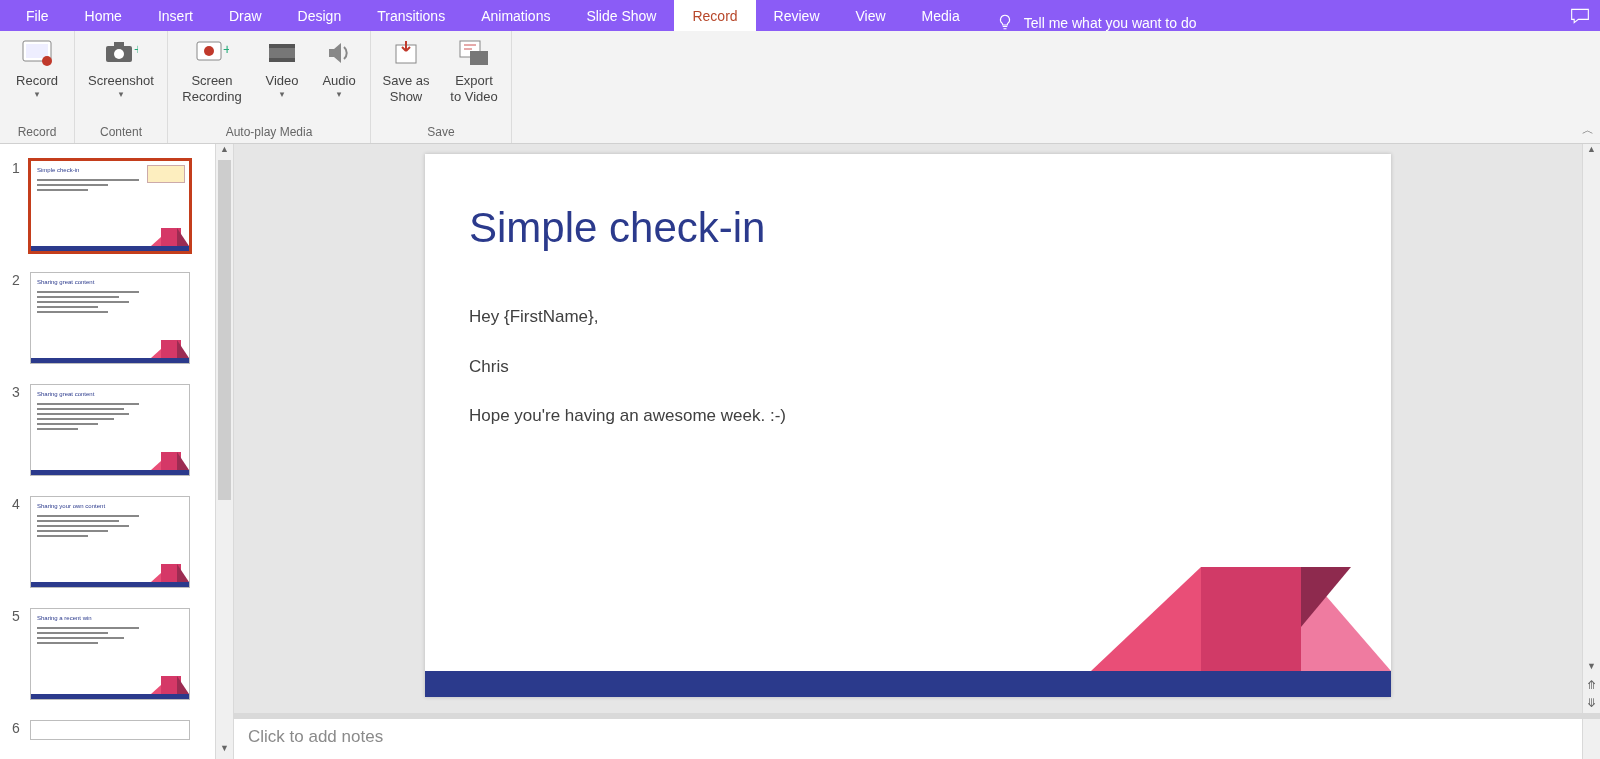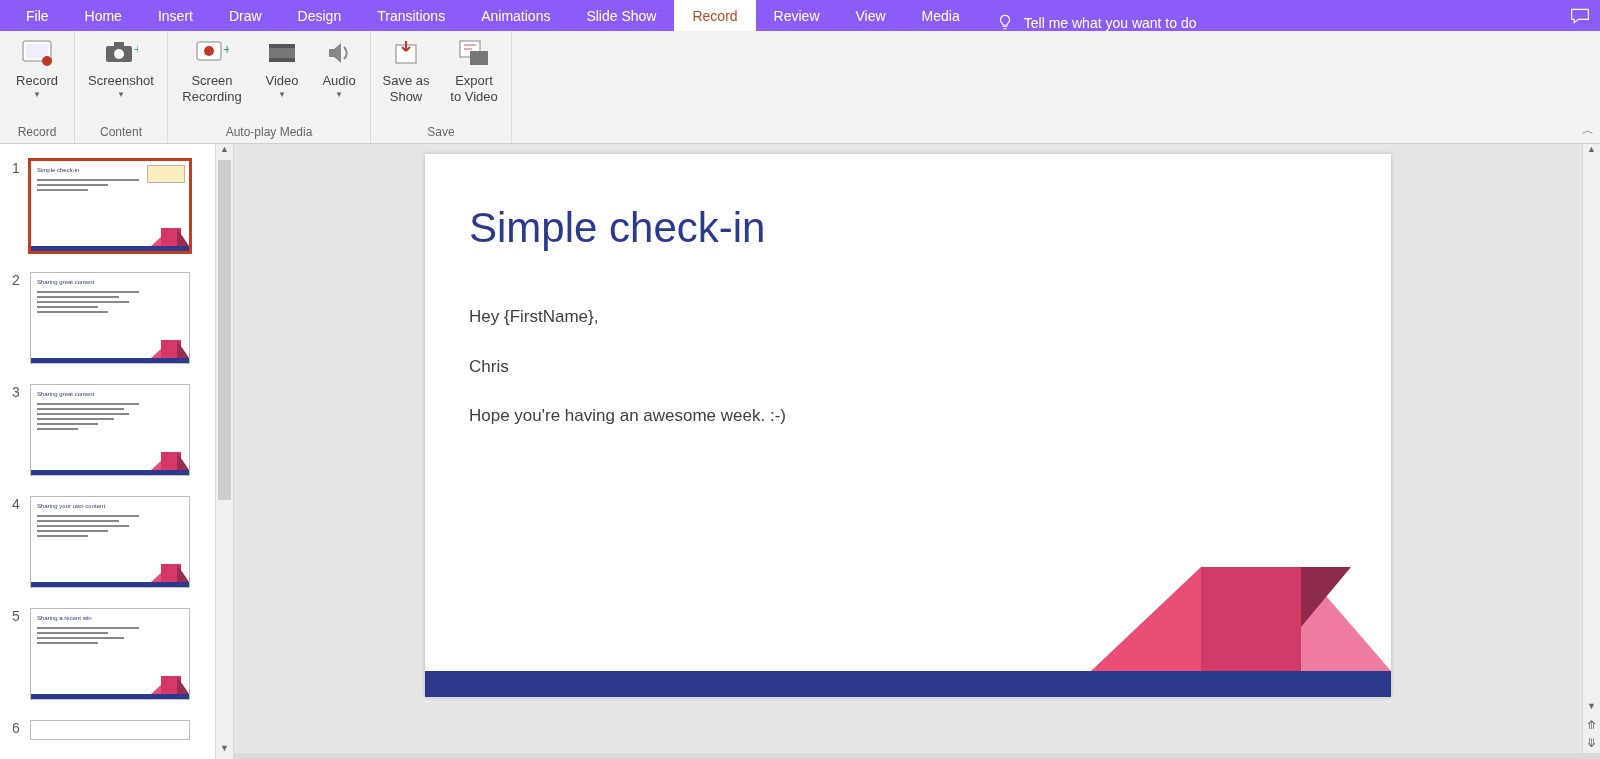--- a/index.html
+++ b/index.html
@@ -424,15 +424,19 @@
         </div>
         <div class="vscroll">
           <div class="arrow">▲</div>
           <div class="track"></div>
           <div class="arrow">▼</div>
           <div class="nav">⤊</div>
           <div class="nav">⤋</div>
         </div>
       </div>
       <div class="notes-split"></div>
+      <div class="notes-row">
+        <div class="notes">Click to add notes</div>
+        <div class="notes-vscroll"></div>
+      </div>
     </div>
   </div>
 </div>
 
 </body></html>

